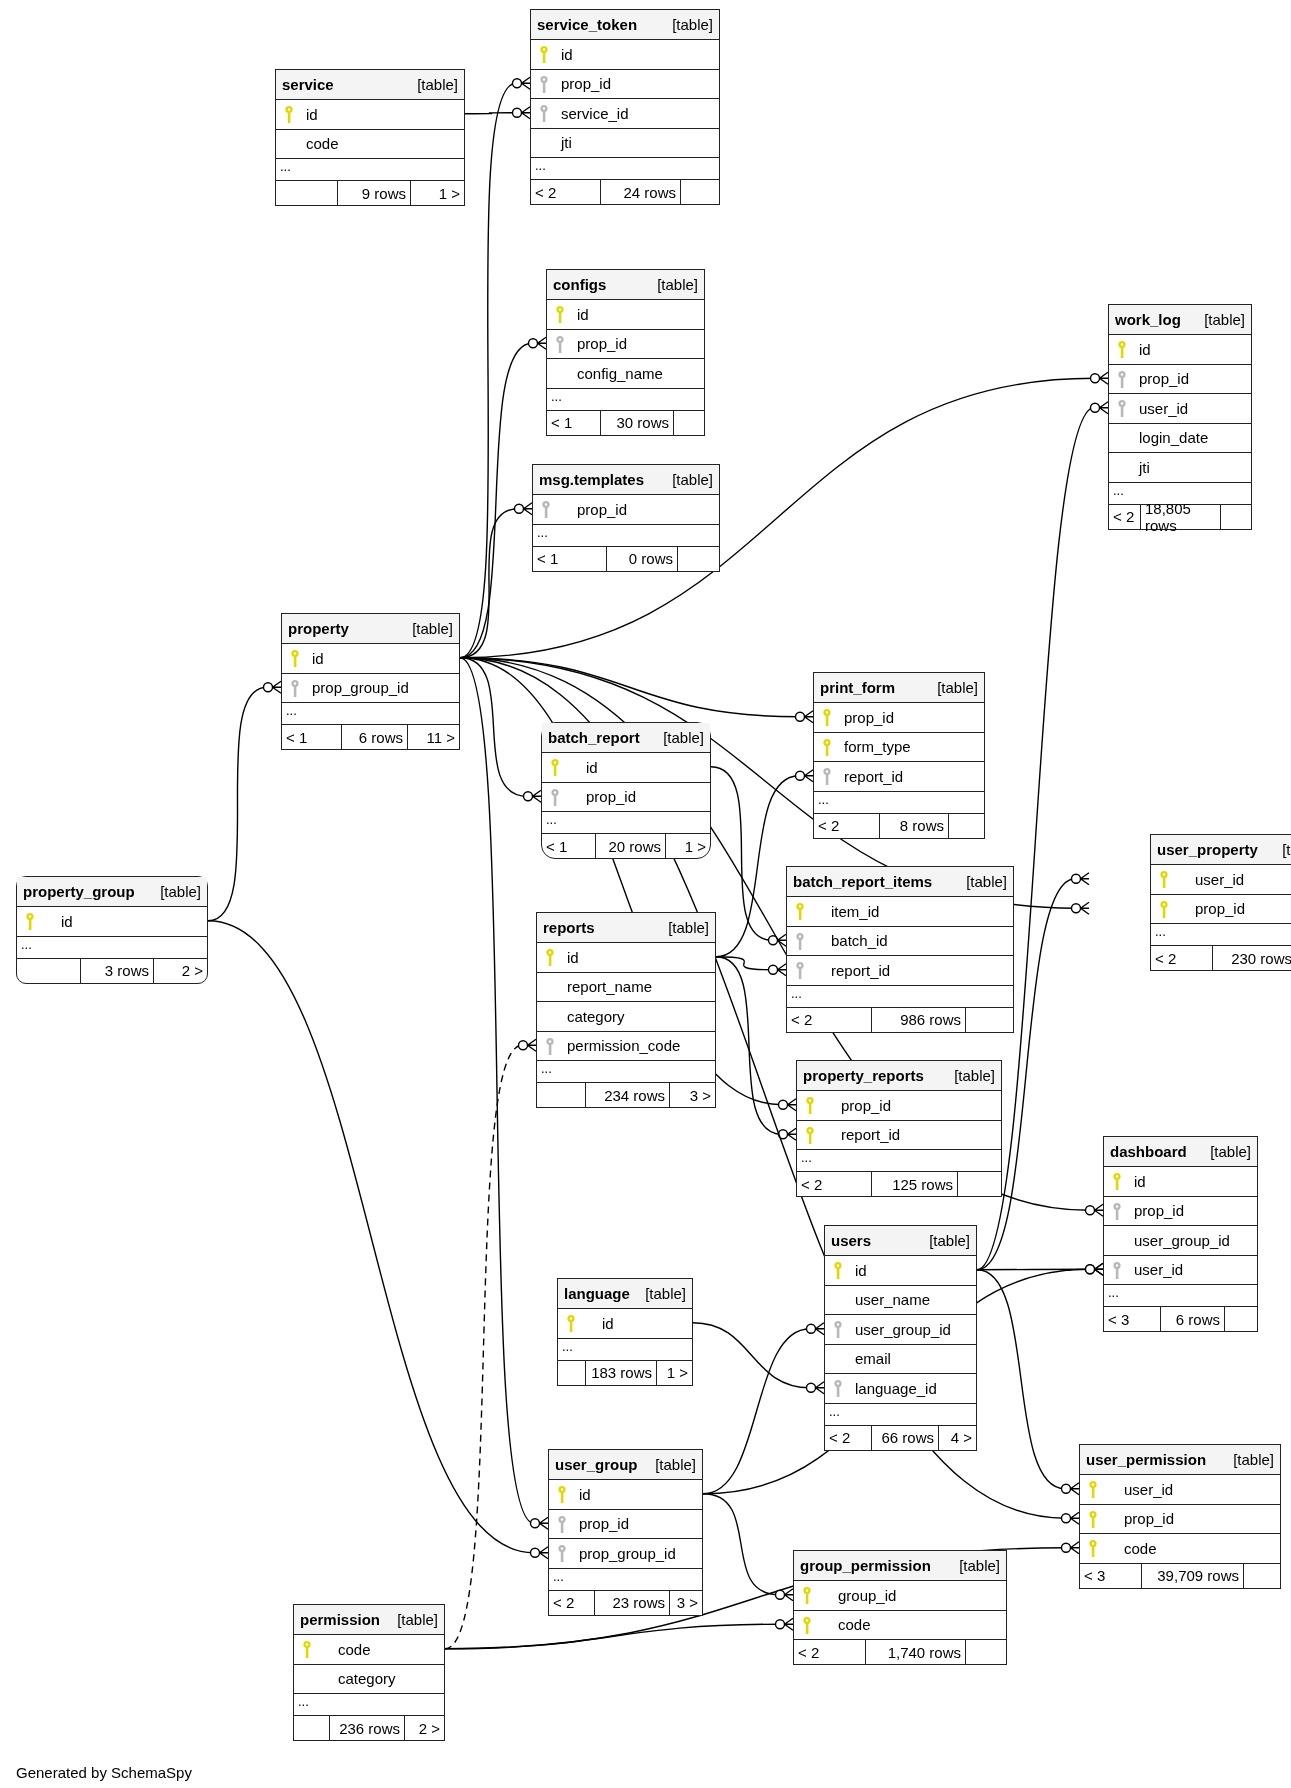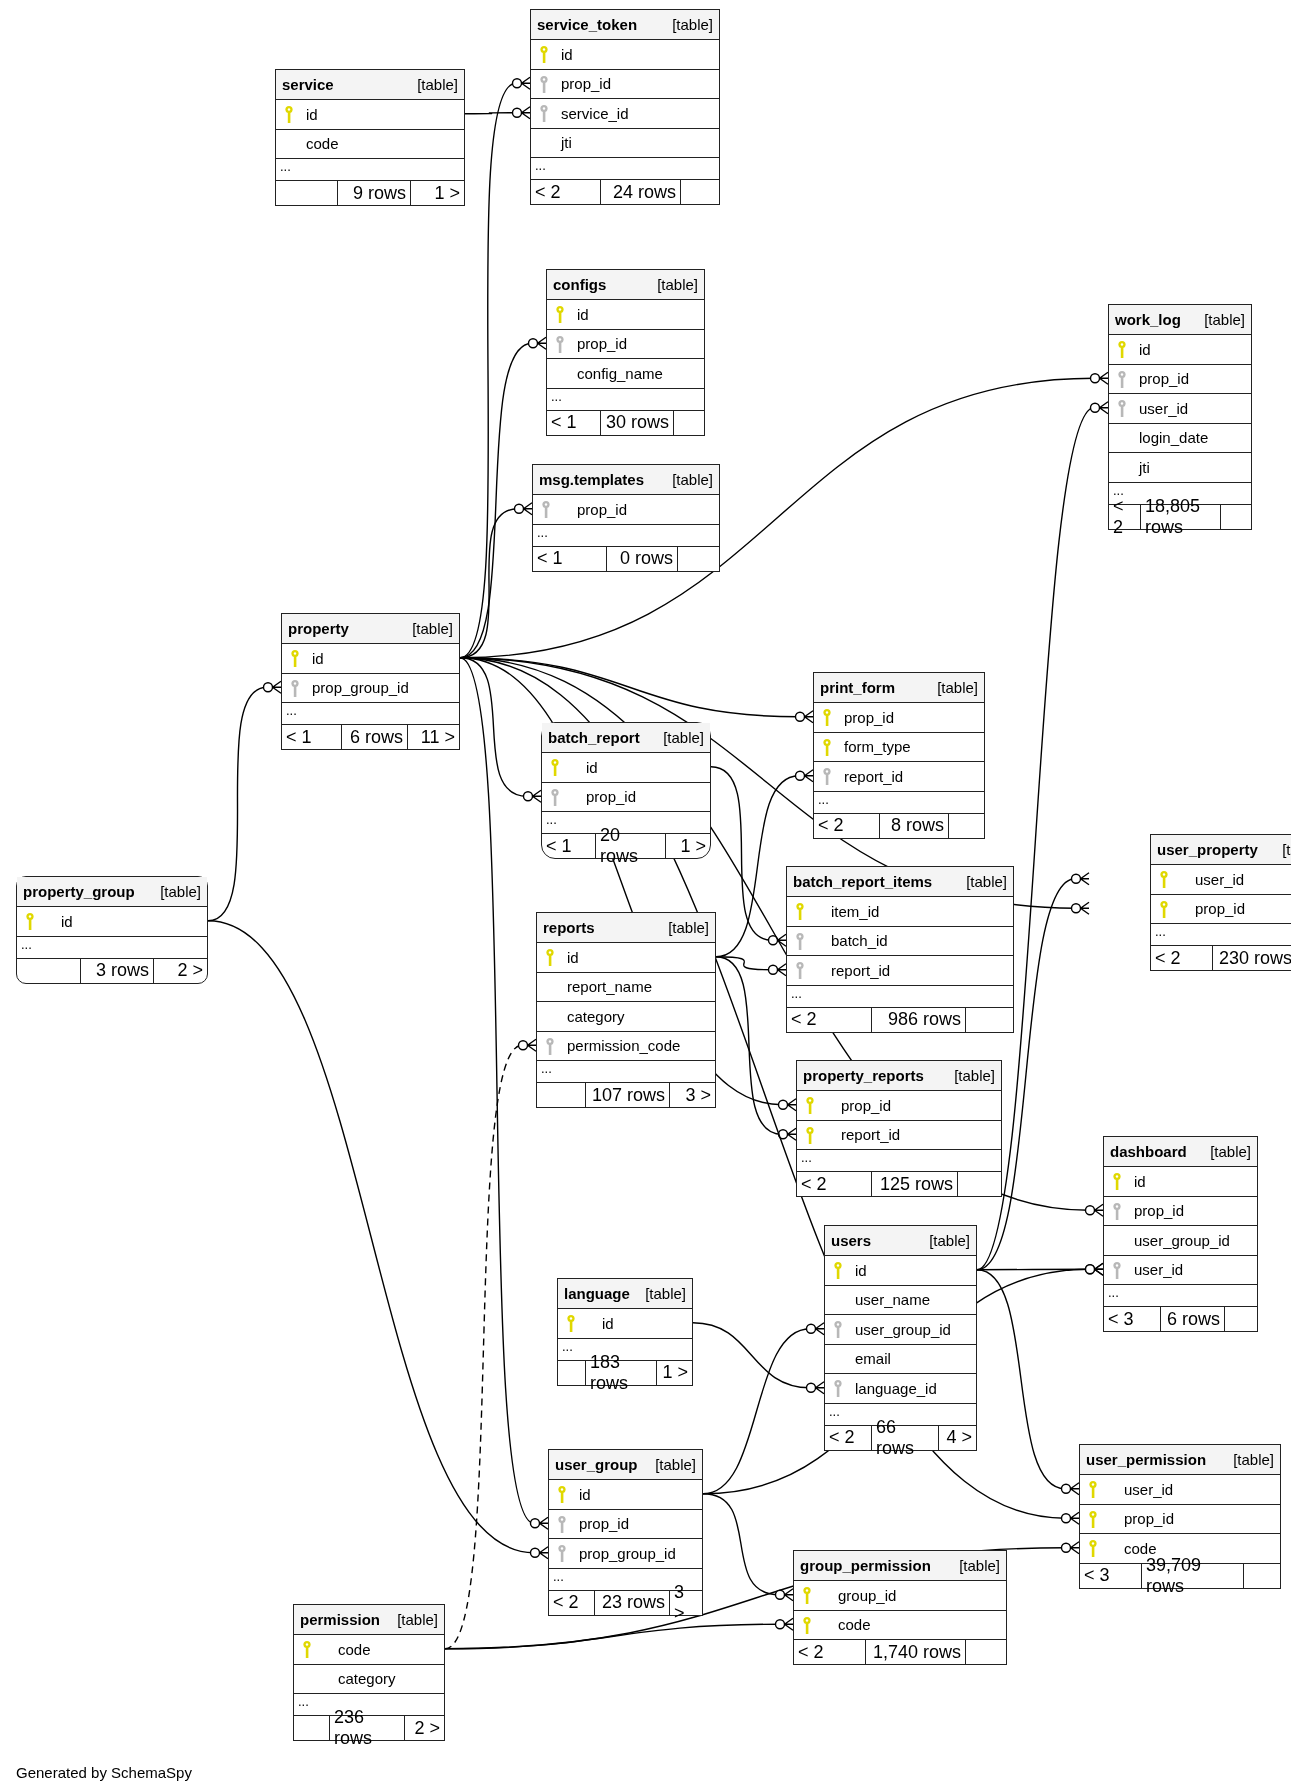--- a/index.html
+++ b/index.html
@@ -11,21 +11,21 @@
          border-bottom:1.5px solid #222; height:30px; padding:0 6px; box-sizing:border-box; }
   .hdr .name { font-weight:bold; font-size:15px; }
   .hdr .kind { font-size:15px; }
   .row { height:29.5px; border-bottom:1.5px solid #222; display:flex; align-items:center;
          box-sizing:border-box; padding-left:8px; white-space:nowrap; }
   .row .key { width:12px; height:20px; display:inline-block; margin-right:10px; position:relative; }
   .row .key svg { position:absolute; left:0; top:1px; }
   .row .key.none { visibility:hidden; }
   .row.wide .key { margin-right:24px; }
   .more { height:22px; border-bottom:1.5px solid #222; padding-left:4px; font-size:13px; line-height:16px; box-sizing:border-box; }
-  .foot { height:24px; display:flex; box-sizing:border-box; font-size:18px; }
+  .foot { height:24px; display:flex; box-sizing:border-box; font-size:15px; }
   .foot > div { border-right:1.5px solid #222; display:flex; align-items:center; box-sizing:border-box; padding:0 4px; }
   .foot > div:last-child { border-right:none; }
   .foot .parents { justify-content:flex-start; }
   .foot .rows { justify-content:flex-end; flex:1; }
   .foot .children { justify-content:flex-end; }
   .footer-note { position:absolute; left:16px; top:1764px; font-size:15px; }
 </style>
 </head>
 <body>
 
@@ -531,21 +531,21 @@
             <circle cx="5" cy="4.5" r="3.6" fill="#b8b8b8"></circle>
             <circle cx="5" cy="4.5" r="1.2" fill="#fff"></circle>
             <rect x="3.8" y="7" width="2.6" height="11" fill="#b8b8b8"></rect>
           </svg>
         </span>
         <span>permission_code</span>
       </div>
       <div class="more">...</div>
       <div class="foot">
       <div class="parents" style="width:49px"></div>
-      <div class="rows">107 rows</div>
+      <div class="rows">234 rows</div>
       <div class="children" style="width:45px">3 &gt;</div>
     </div>
     </div>
     <div class="tbl" style="left: 796px; top: 1060px; width: 206px;">
       <div class="hdr">
       <span class="name">property_reports</span>
       <span class="kind">[table]</span>
     </div>
       <div class="row wide">
         <span class="key">

